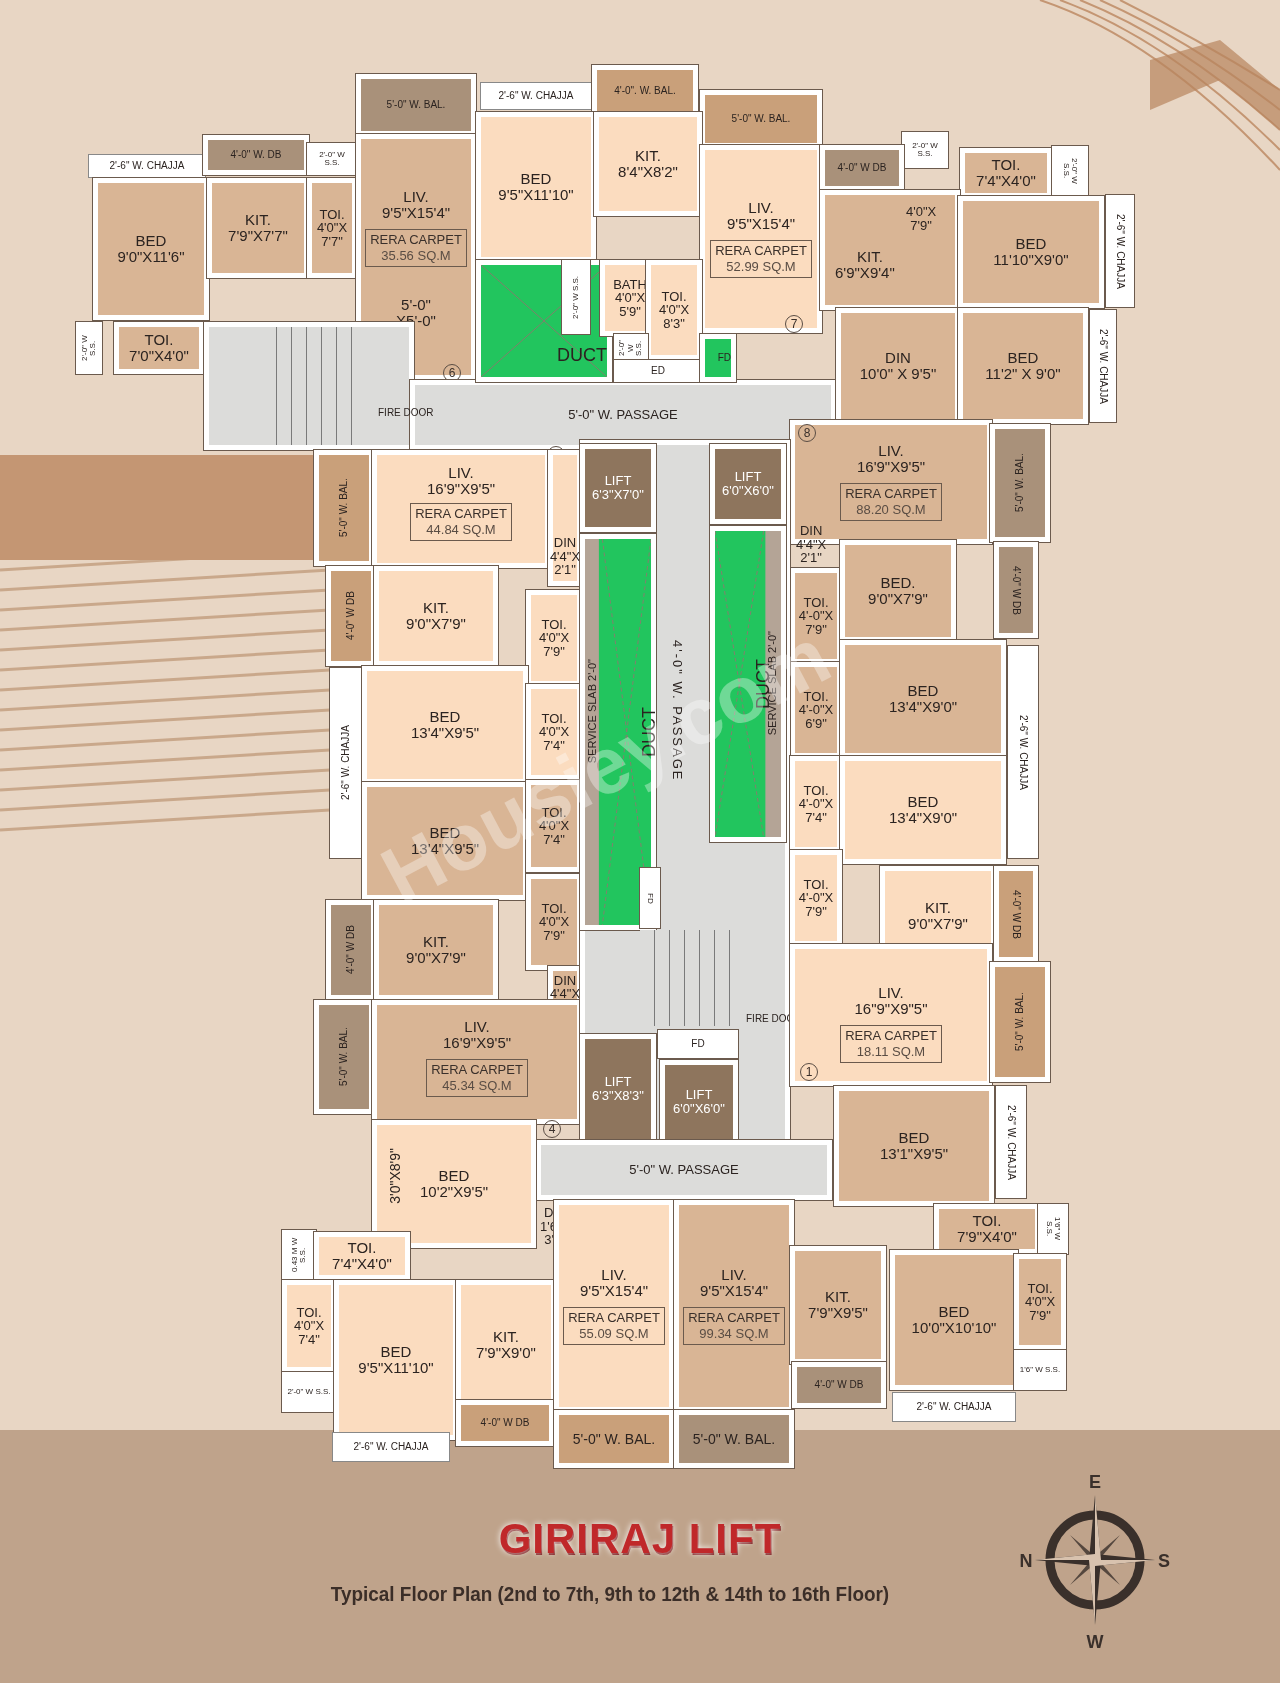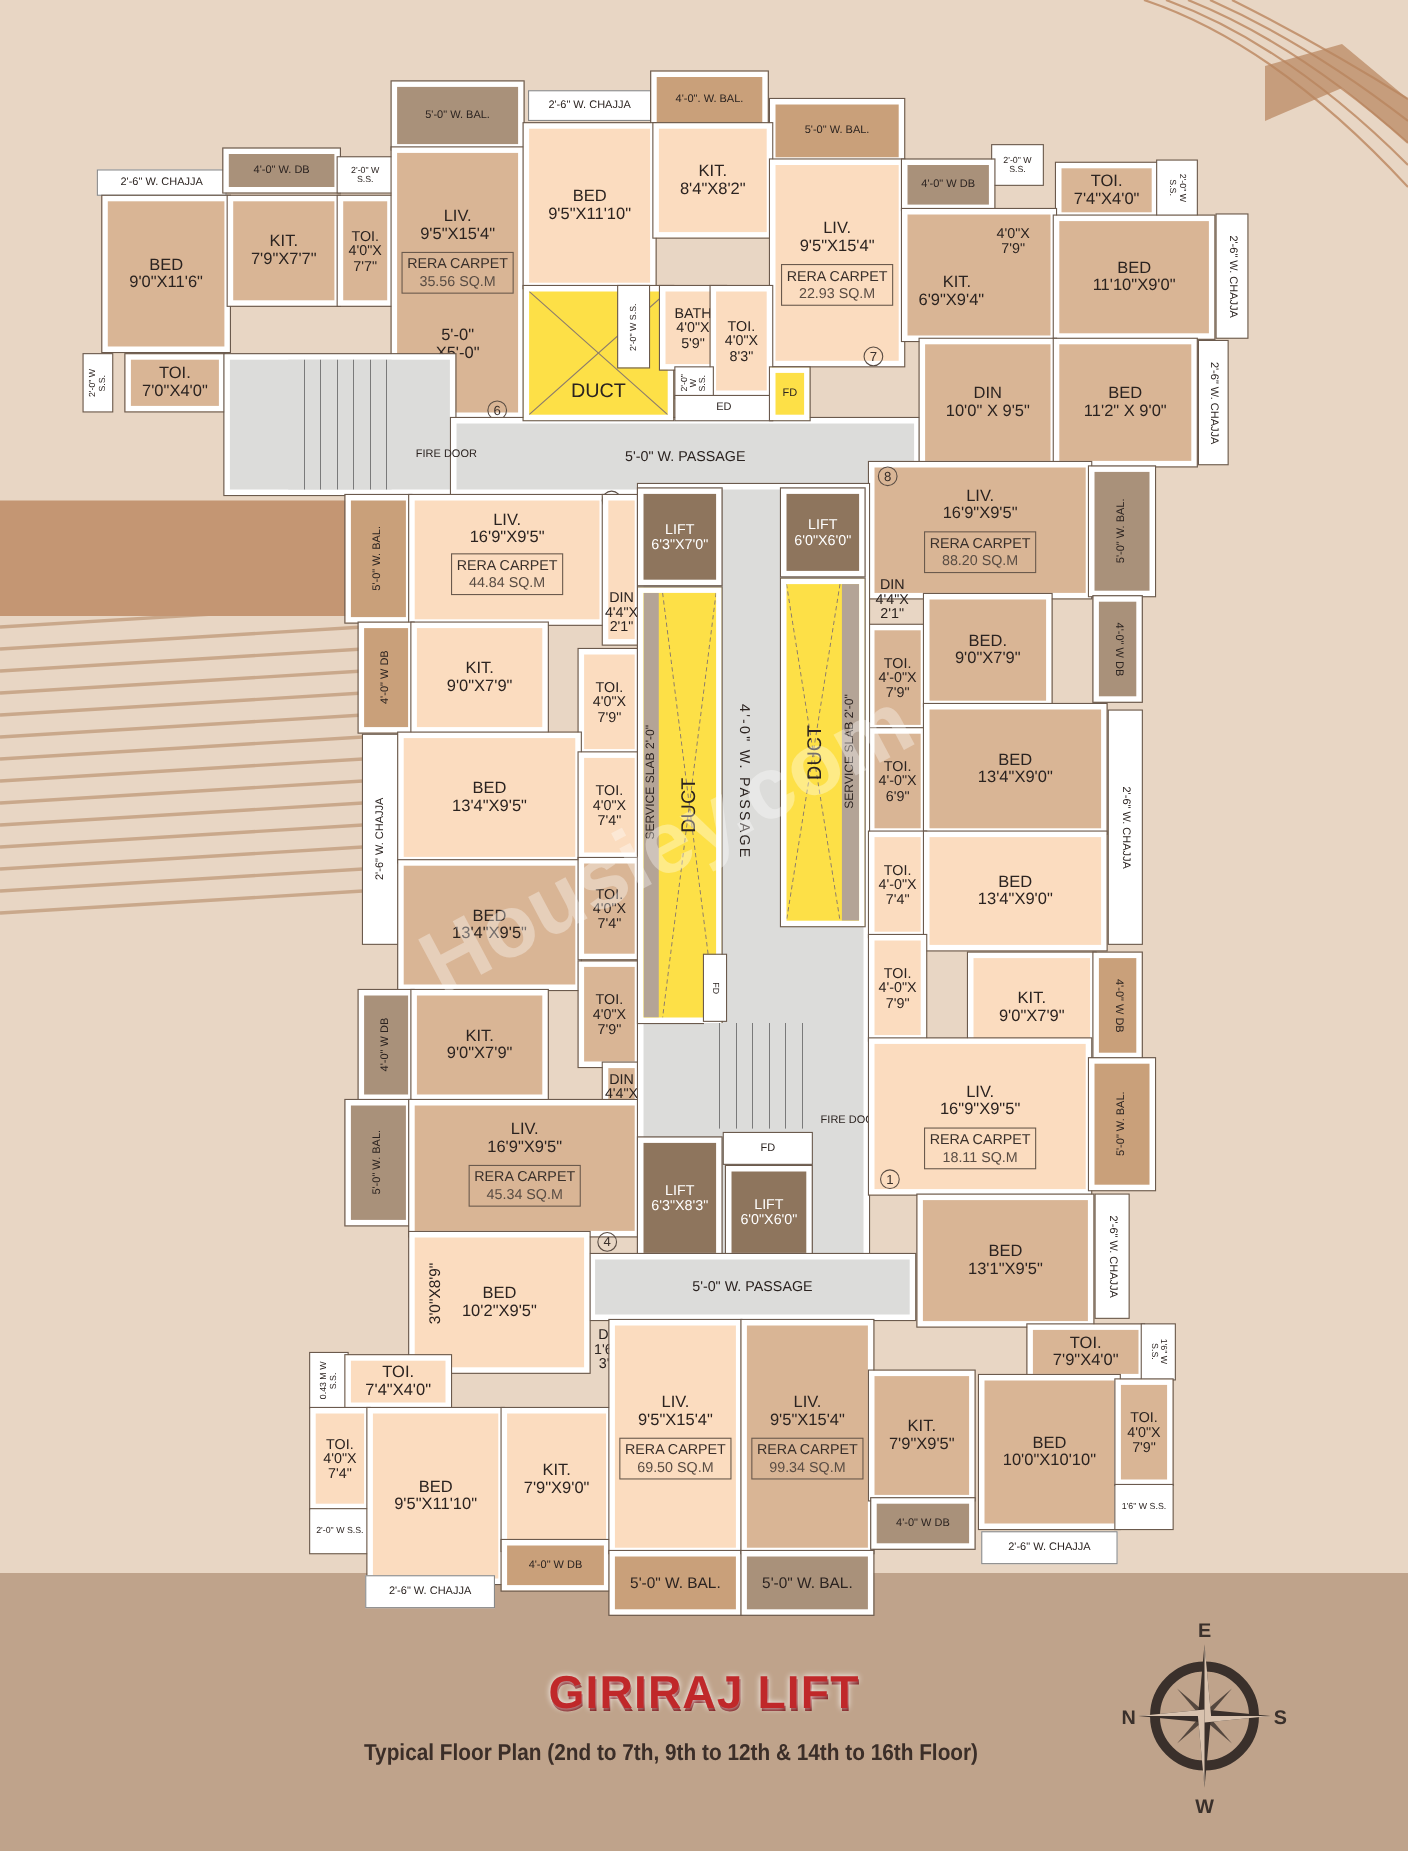--- a/index.html
+++ b/index.html
@@ -7,21 +7,21 @@
   .bg-lower{position:absolute;left:0;top:1430px;width:1280px;height:253px;background:#bfa38b;}
   .bg-band{position:absolute;left:0;top:455px;width:330px;height:105px;background:#c49673;border-radius:0 0 0 0;}
   .stripes{position:absolute;left:0;top:560px;width:330px;height:290px;}
   .arc{position:absolute;right:0;top:0;width:280px;height:200px;}
   .room{position:absolute;box-sizing:border-box;border:5px solid #ffffff;outline:1px solid #6b5a4d;display:flex;flex-direction:column;align-items:center;justify-content:center;text-align:center;color:#2b2320;font-size:15px;line-height:1.05;}
   .c-light{background:#fbdcbf;}
   .c-tan{background:#d9b595;}
   .c-bal{background:#a9917a;}
   .c-bal2{background:#c9a07a;}
   .c-lift{background:#8e755d;}
-  .c-duct{background:#fde047;}
+  .c-duct{background:#22c55e;align-items:flex-end;}
   .c-pass{background:#dcdcda;border-color:#fff;}
   .c-white{background:#ffffff;}
   .nm{font-size:15px;}
   .dim{font-size:15px;}
   .small{font-size:10px;}
   .tiny{font-size:8px;}
   .rera{border:1px solid #6b5a4d;padding:2px 4px;margin-top:8px;font-size:13px;line-height:1.25;color:#3a302b;}
   .rera .v{color:#5a4d44;}
   .vert{writing-mode:vertical-rl;transform:rotate(180deg);}
   .vert-r{writing-mode:vertical-rl;}
@@ -136,21 +136,21 @@
 </div>
 <div class="room c-light" style="left:594px;top:112px;width:108px;height:104px;">
   <span class="nm">KIT.</span>
   <span class="dim">8'4"X8'2"</span>
 </div>
 <div class="room c-light" style="left:700px;top:145px;width:122px;height:188px;justify-content:flex-start;padding-top:50px;">
   <span class="nm">LIV.</span>
   <span class="dim">9'5"X15'4"</span>
   <div class="rera">
       <div>RERA CARPET</div>
-      <div class="v">22.93 SQ.M</div>
+      <div class="v">52.99 SQ.M</div>
     </div>
 </div>
 <div class="num" style="left:785px;top:315px;">7</div>
 <div class="room c-duct" style="left:476px;top:260px;width:136px;height:122px;justify-content:flex-end;padding-bottom:12px;">
   <svg class="dl" viewBox="0 0 136 122" preserveAspectRatio="none">
       <line x1="0" y1="0" x2="136" y2="122" stroke="#8a7a6d"></line>
       <line x1="136" y1="0" x2="0" y2="122" stroke="#8a7a6d"></line>
     </svg>
   <span style="font-size:18px;position:relative;">DUCT</span>
 </div>
@@ -464,21 +464,21 @@
   <span class="dim">7'9"X9'0"</span>
 </div>
 <div class="room c-bal2 small" style="left:456px;top:1400px;width:98px;height:46px;">
     <span>4'-0" W DB</span>
   </div>
 <div class="room c-light" style="left:554px;top:1200px;width:120px;height:212px;">
   <span class="nm">LIV.</span>
   <span class="dim">9'5"X15'4"</span>
   <div class="rera">
       <div>RERA CARPET</div>
-      <div class="v">69.50 SQ.M</div>
+      <div class="v">55.09 SQ.M</div>
     </div>
 </div>
 <div class="room c-bal2" style="left:554px;top:1410px;width:120px;height:58px;font-size:14px;">
     <span>5'-0" W. BAL.</span>
   </div>
 
 <div class="room c-tan" style="left:834px;top:1086px;width:160px;height:120px;">
   <span class="nm">BED</span>
   <span class="dim">13'1"X9'5"</span>
 </div>

